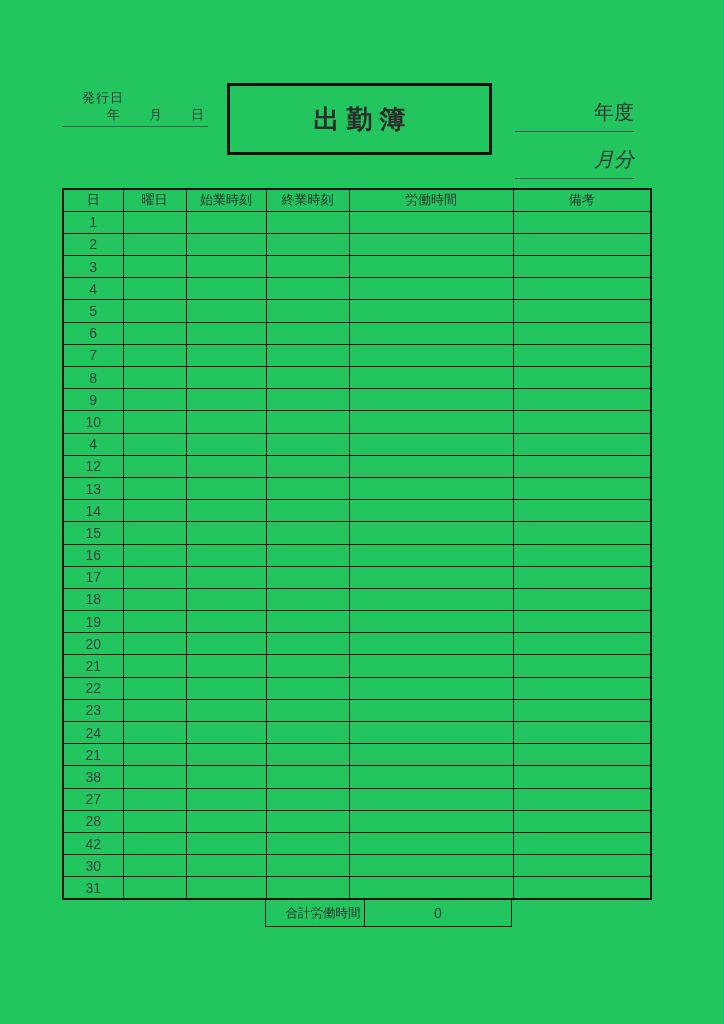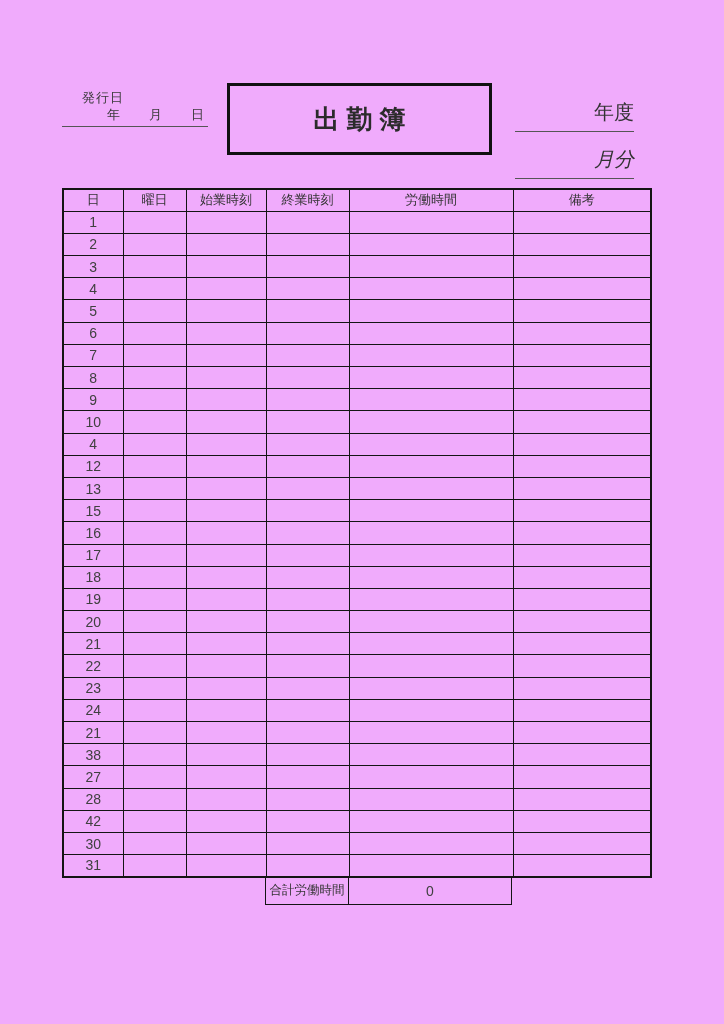--- a/index.html
+++ b/index.html
@@ -2,21 +2,21 @@
 <html><head>
 <meta charset="utf-8">
 <style>
   * { margin: 0; padding: 0; box-sizing: border-box; }
   html, body { background: #e8e8e8; }
   body { font-family: "Liberation Sans", "DejaVu Sans", sans-serif; }
   .page {
     position: relative;
     width: 724px;
     height: 1024px;
-    background: #f0abfc;
+    background: #22c55e;
     margin: 0 auto;
     color: #333;
     overflow: hidden;
   }
   
   .issue-date-label {
     position: absolute;
     left: 82px; top: 89px;
     font-size: 13px;
     color: #3a3a3a;
@@ -107,20 +107,21 @@
   }
   .total-label-cell {
     width: 83px;
     border-right: 1.5px solid #141414;
     display: flex;
     align-items: center;
     justify-content: center;
     font-size: 12.5px;
     white-space: nowrap;
     color: #333;
+    margin-left: 16px;
   }
   .total-value-cell {
     flex: 1;
     display: flex;
     align-items: center;
     justify-content: center;
     font-size: 14px;
     color: #404040;
   }
 </style>
@@ -266,20 +267,28 @@
           </tr>
           <tr>
             <td class="day-cell">13</td>
             <td></td>
             <td></td>
             <td></td>
             <td></td>
             <td></td>
           </tr>
           <tr>
+            <td class="day-cell">14</td>
+            <td></td>
+            <td></td>
+            <td></td>
+            <td></td>
+            <td></td>
+          </tr>
+          <tr>
             <td class="day-cell">15</td>
             <td></td>
             <td></td>
             <td></td>
             <td></td>
             <td></td>
           </tr>
           <tr>
             <td class="day-cell">16</td>
             <td></td>

